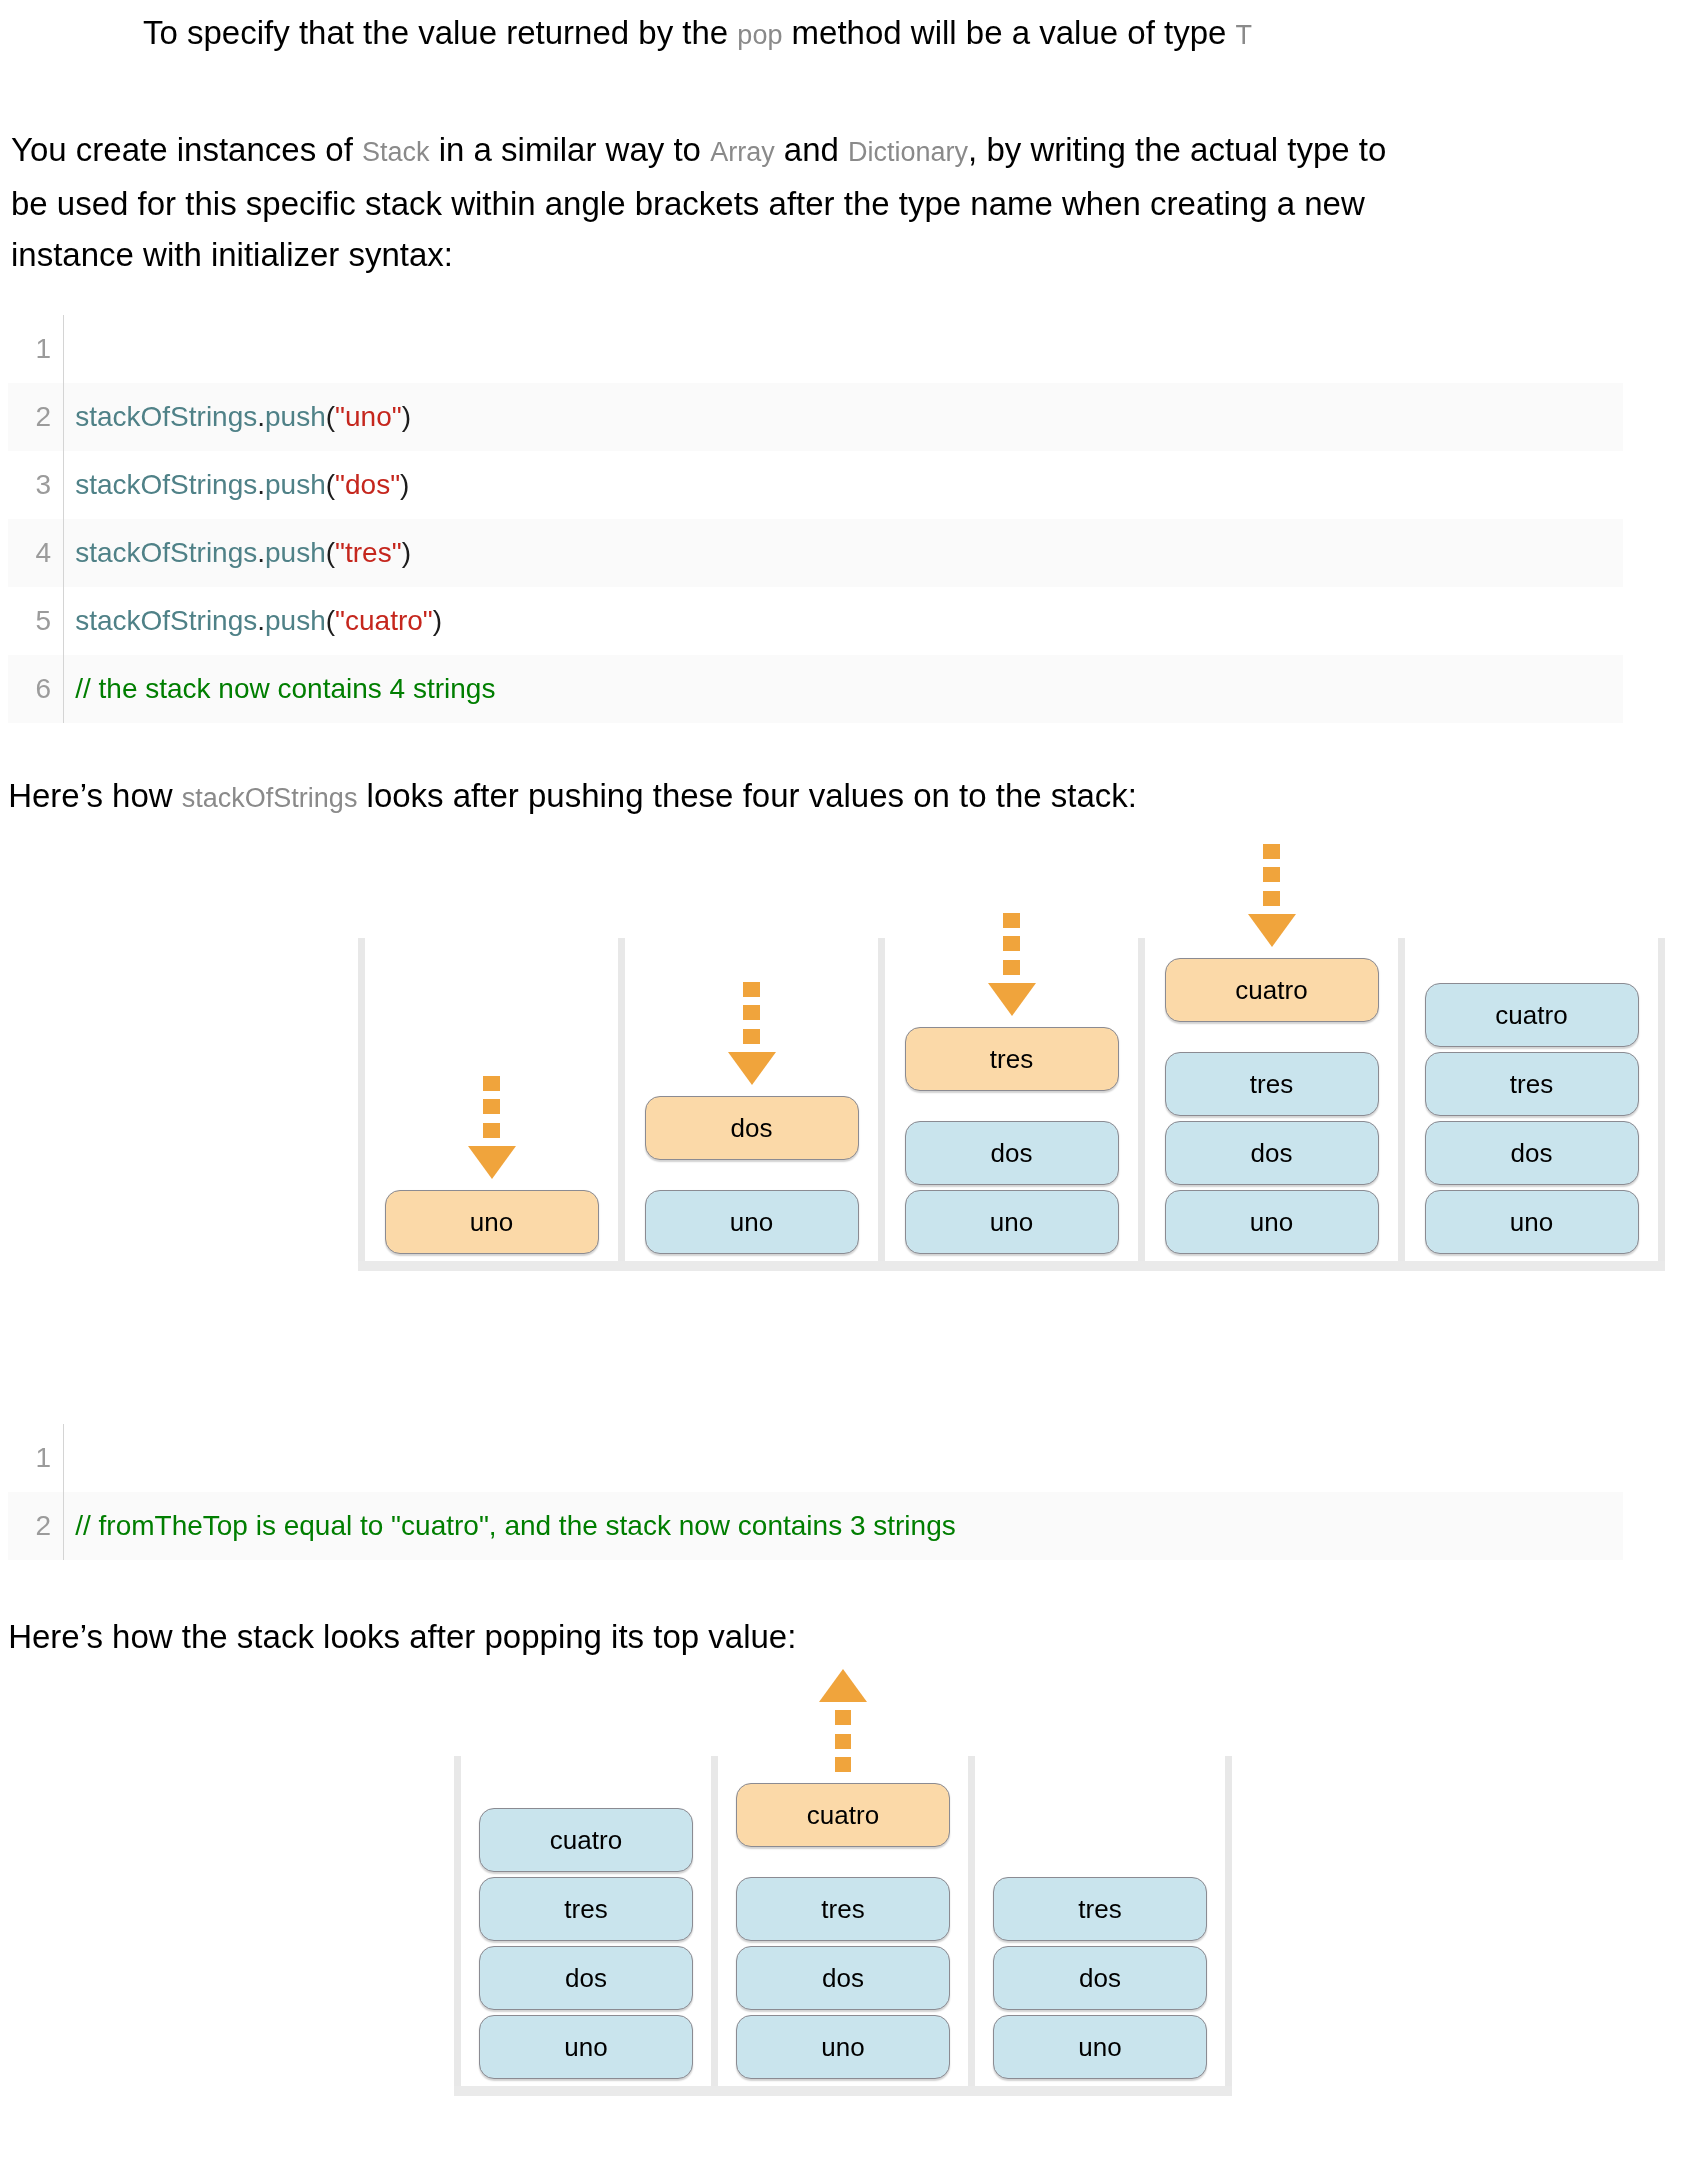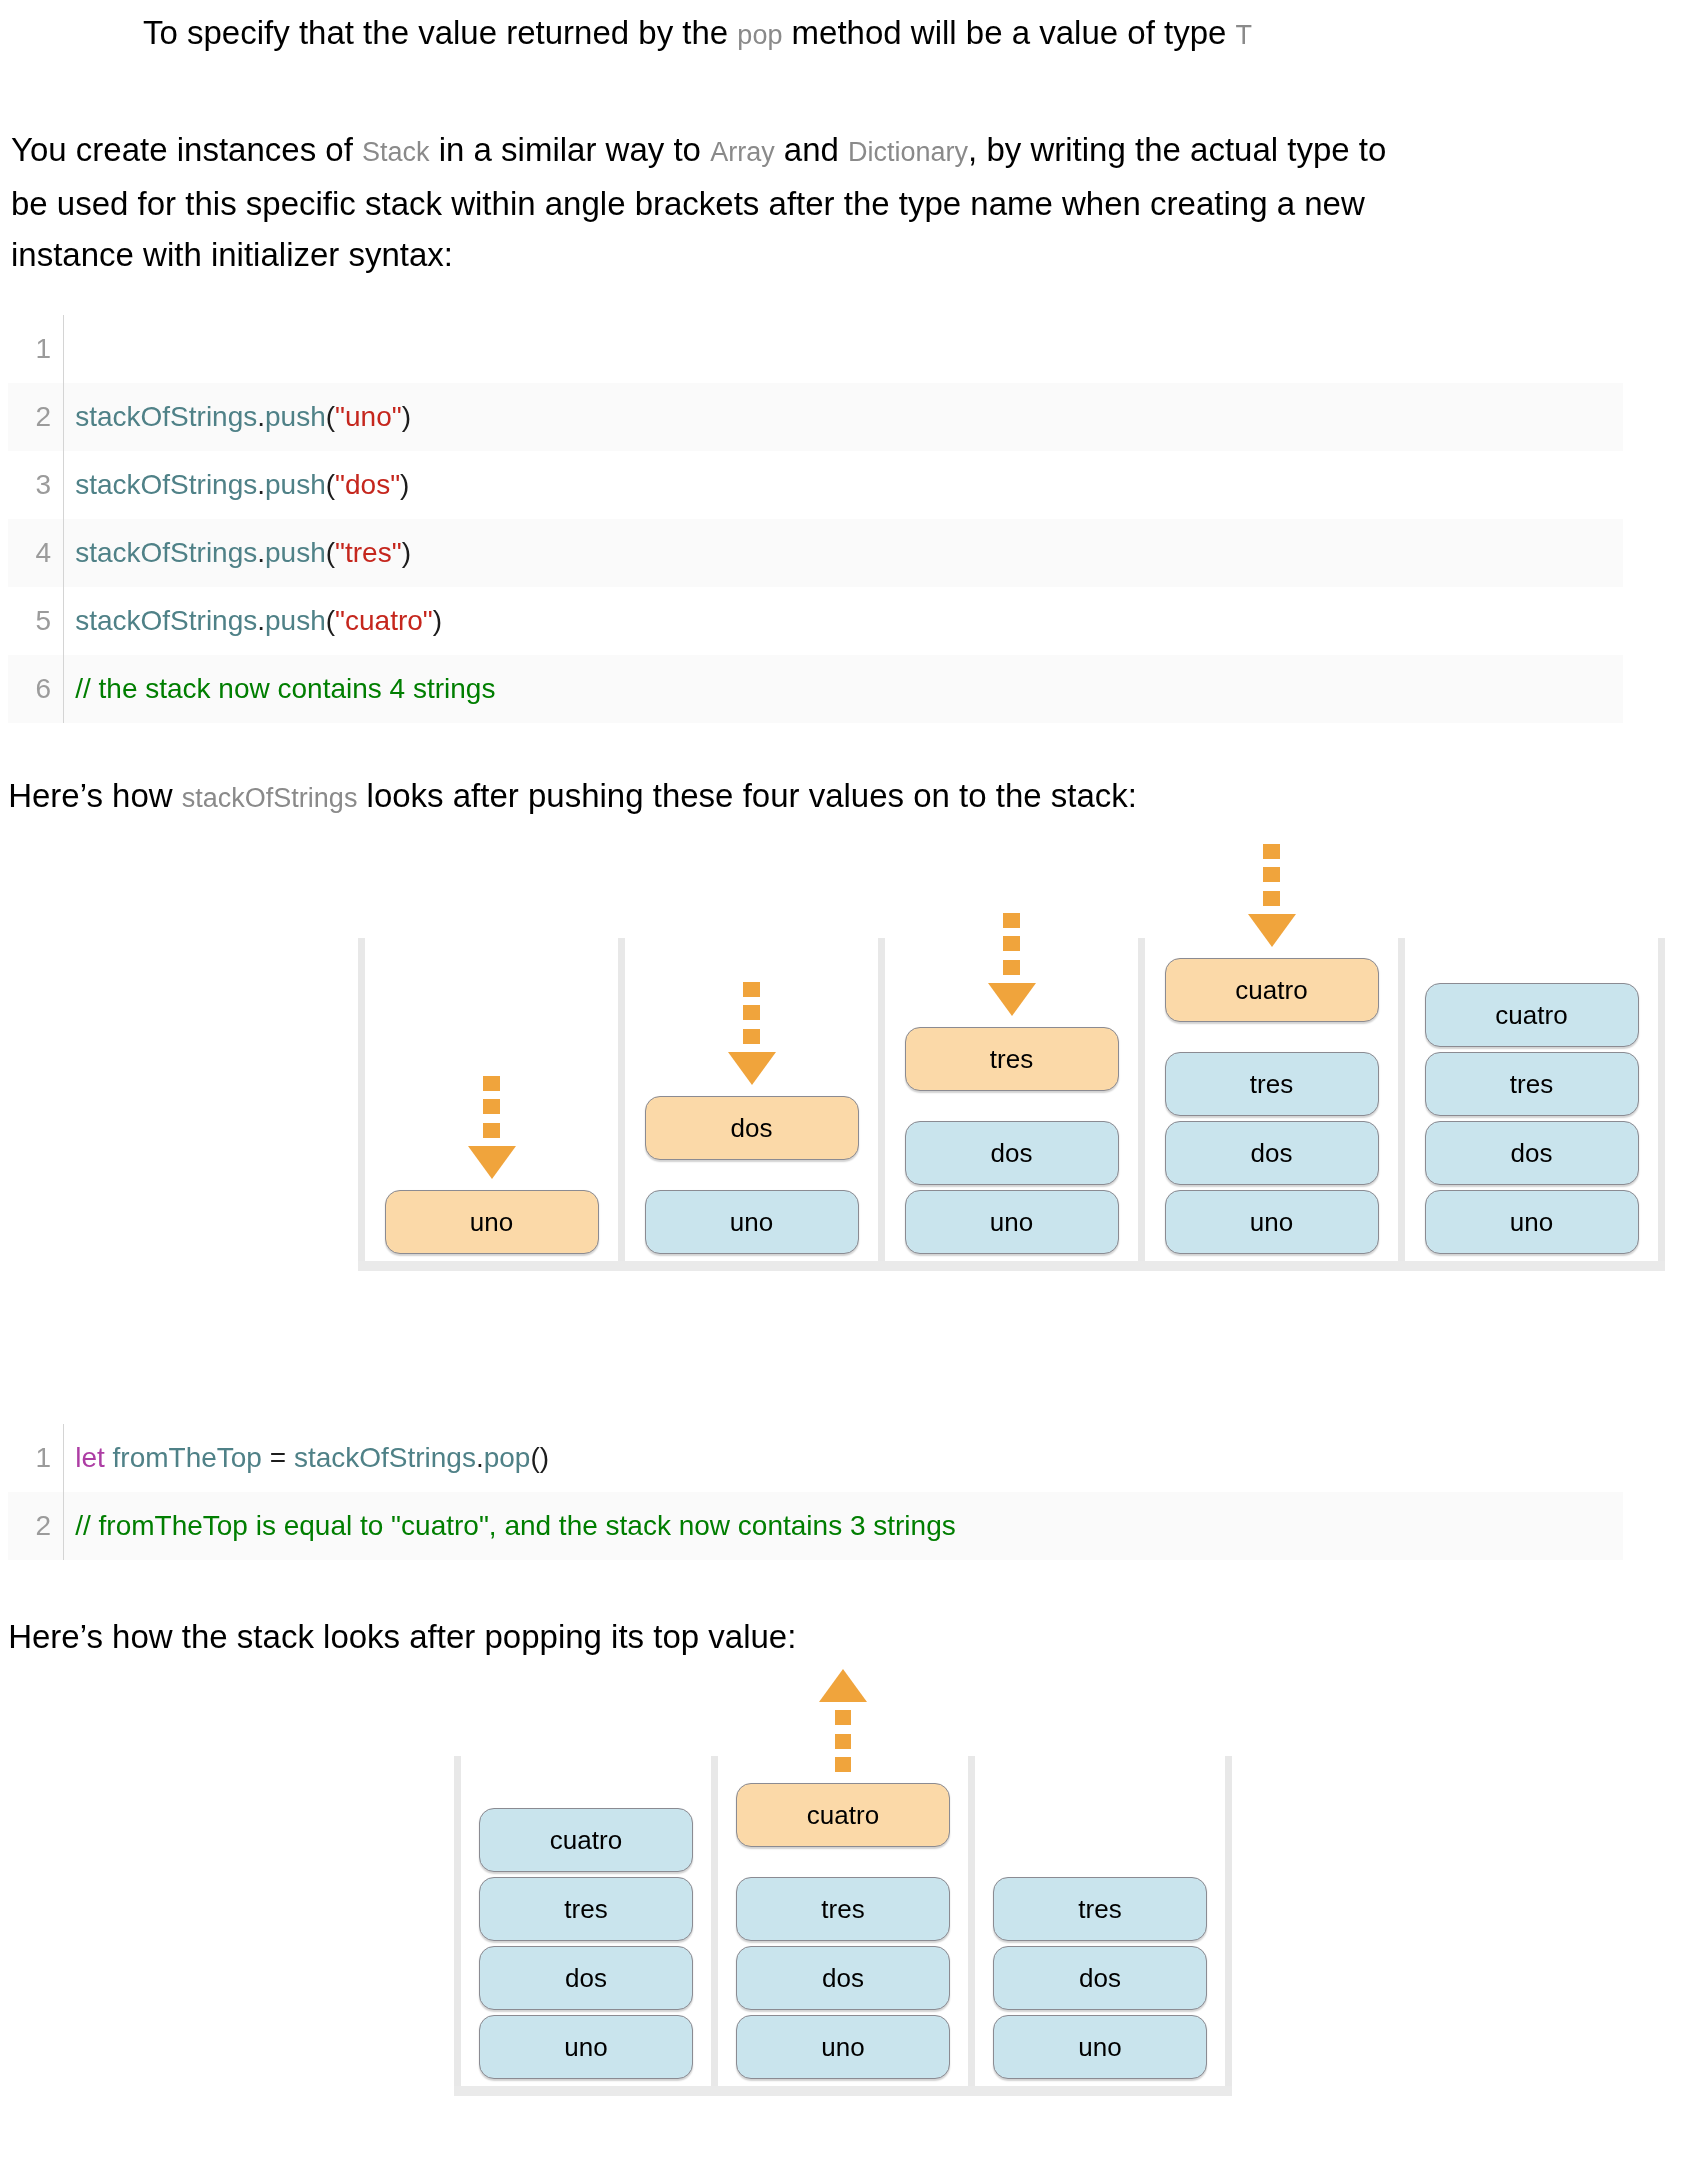--- a/index.html
+++ b/index.html
@@ -140,21 +140,20 @@
         <div class="box blue">tres</div>
         <div class="box blue">dos</div>
         <div class="box blue">uno</div>
       </div>
     </div>
 
 
   <div class="code-block cb-pop">
       <div class="code-row">
         <div class="gutter">1</div>
-        <div class="code-text"><span class="tk-kw">let</span><span> </span><span class="tk-id">fromTheTop</span><span> = </span><span class="tk-id">stackOfStrings</span><span>.</span><span class="tk-id">pop</span><span>()</span></div>
       </div>
       <div class="code-row alt">
         <div class="gutter">2</div>
         <div class="code-text"><span class="tk-cmt">// fromTheTop is equal to "cuatro", and the stack now contains 3 strings</span></div>
       </div>
     </div>
 
   <p class="txt para-after-pop"><span>Here’s how the stack looks after popping its top value:</span></p>
 
   <div class="diagram diagram-pop">

